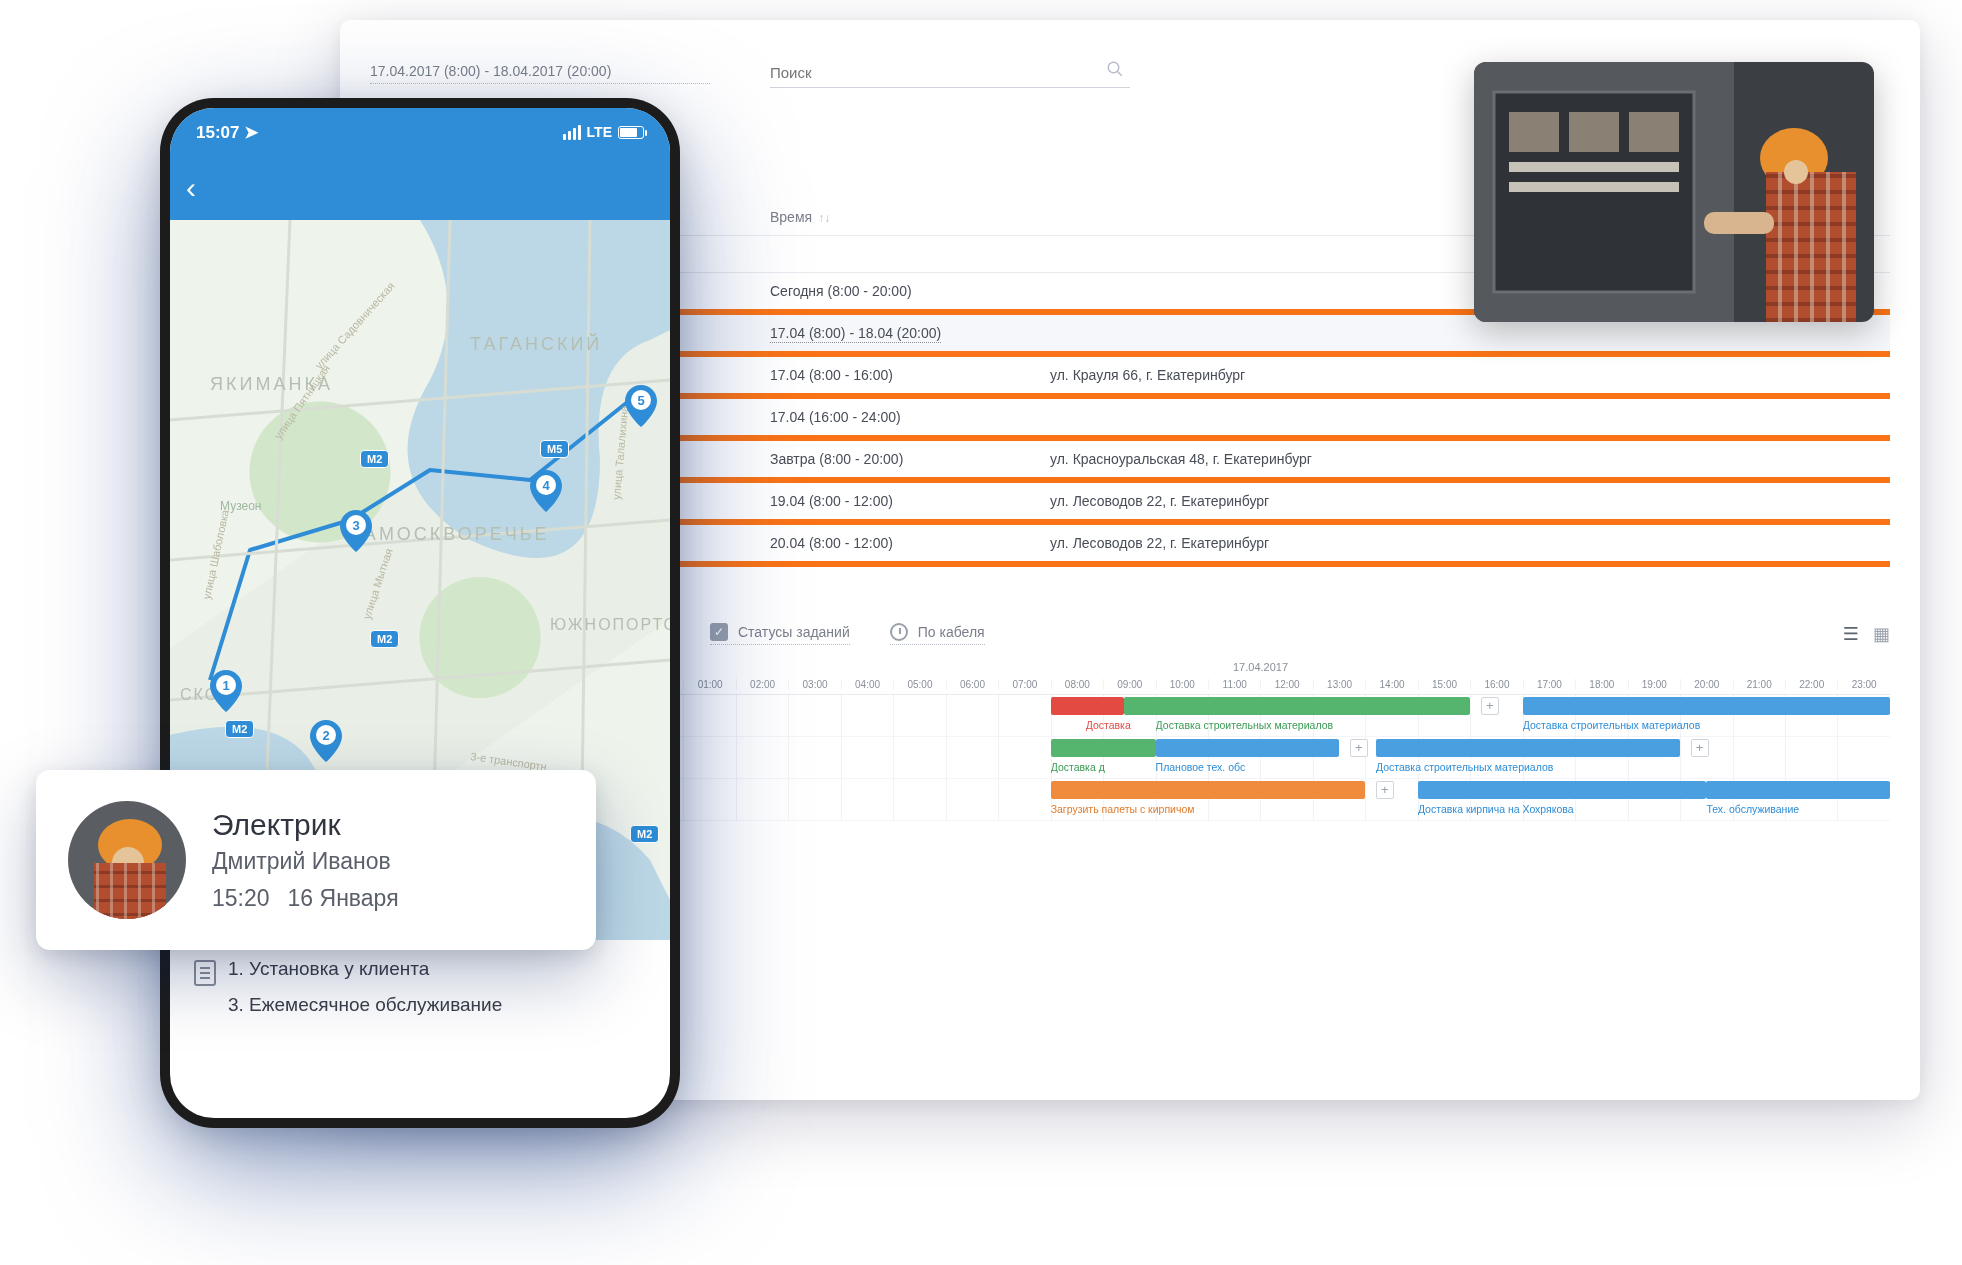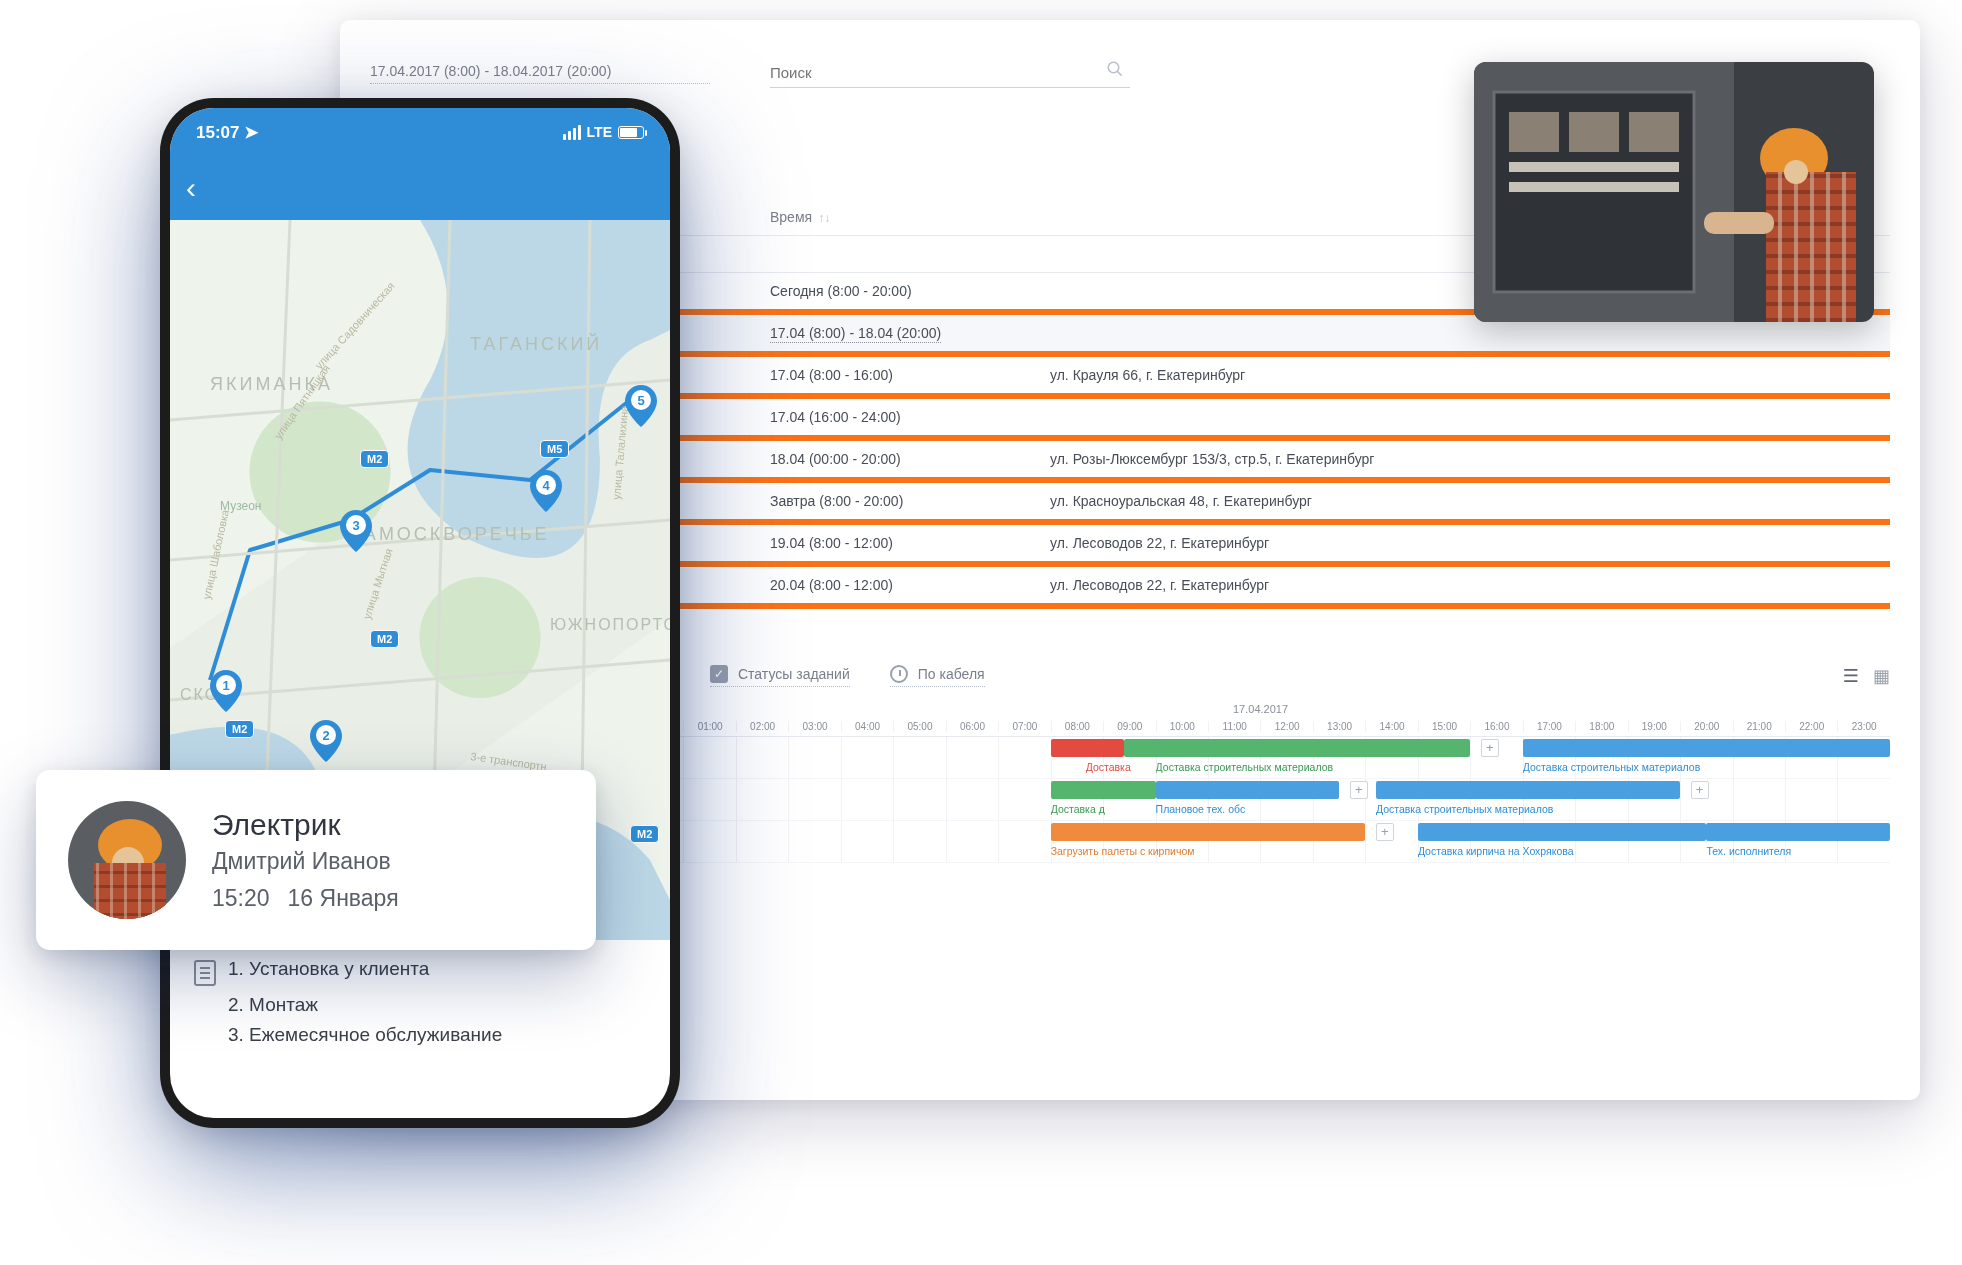--- a/index.html
+++ b/index.html
@@ -231,26 +231,20 @@
             <span>17.04 (8:00 - 16:00)</span>
             <span>ул. Крауля 66, г. Екатеринбург</span>
           </div>
           <div class="trow">
             <span class="row-icons"></span>
             <span class="indent2">Кирова 178</span>
             <span>17.04 (16:00 - 24:00)</span>
           </div>
           <div class="trow">
             <span class="row-icons"></span>
-            <span class="indent2">Розы-Люксембург 153/3</span>
-            <span>18.04 (00:00 - 20:00)</span>
-            <span>ул. Розы-Люксембург 153/3, стр.5, г. Екатеринбург</span>
-          </div>
-          <div class="trow">
-            <span class="row-icons"></span>
             <span class="indent1">Монтаж световой вывески и короба</span>
             <span>Завтра (8:00 - 20:00)</span>
             <span>ул. Красноуральская 48, г. Екатеринбург</span>
           </div>
           <div class="trow">
             <span class="row-icons"></span>
             <span class="indent1">Сборка и запуск электрощита</span>
             <span>19.04 (8:00 - 12:00)</span>
             <span>ул. Лесоводов 22, г. Екатеринбург</span>
           </div>
@@ -439,21 +433,21 @@
                 <span></span>
                 <span></span>
                 <span></span>
               </div>
               <div class="bar c-orange" style="left: 33.3333%; width: 25%;"></div>
               <div class="plus-box" style="left: 59.1667%;">+</div>
               <div class="bar c-blue" style="left: 62.5%; width: 22.9167%;"></div>
               <div class="bar c-blue" style="left: 85.4167%; width: 14.5833%;"></div>
               <div class="lbl t-orange" style="left: 33.3333%; width: 25%;">Загрузить палеты с кирпичом</div>
               <div class="lbl t-blue" style="left: 62.5%; width: 22.9167%;">Доставка кирпича на Хохрякова</div>
-              <div class="lbl t-blue" style="left: 85.4167%; width: 14.5833%;">Тех. исполнителя</div>
+              <div class="lbl t-blue" style="left: 85.4167%; width: 14.5833%;">Тех. обслуживание</div>
             </div>
           </div>
       </div>
     </div>
   </div>
 </div>
 
 <div class="phone">
   <div class="phone-status">
     <span><span>15:07</span> <span>➤</span></span>
@@ -545,24 +539,20 @@
         <div class="badge" style="left: 55px; top: 500px;">М2</div>
         <div class="badge" style="left: 370px; top: 220px;">М5</div>
         <div class="badge" style="left: 460px; top: 605px;">М2</div>
       </div>
   </div>
   <div class="tasklist">
     <ol id="phone-tasks">
         <li>
           <span class="doc-icon"></span>
           <span>1. Установка у клиента</span>
-        </li>
-        <li>
-          <span style="width:22px;flex:0 0 22px"></span>
-          <span>2. Монтаж</span>
         </li>
         <li>
           <span style="width:22px;flex:0 0 22px"></span>
           <span>3. Ежемесячное обслуживание</span>
         </li>
       </ol>
   </div>
 </div>
 
 <div class="card">

